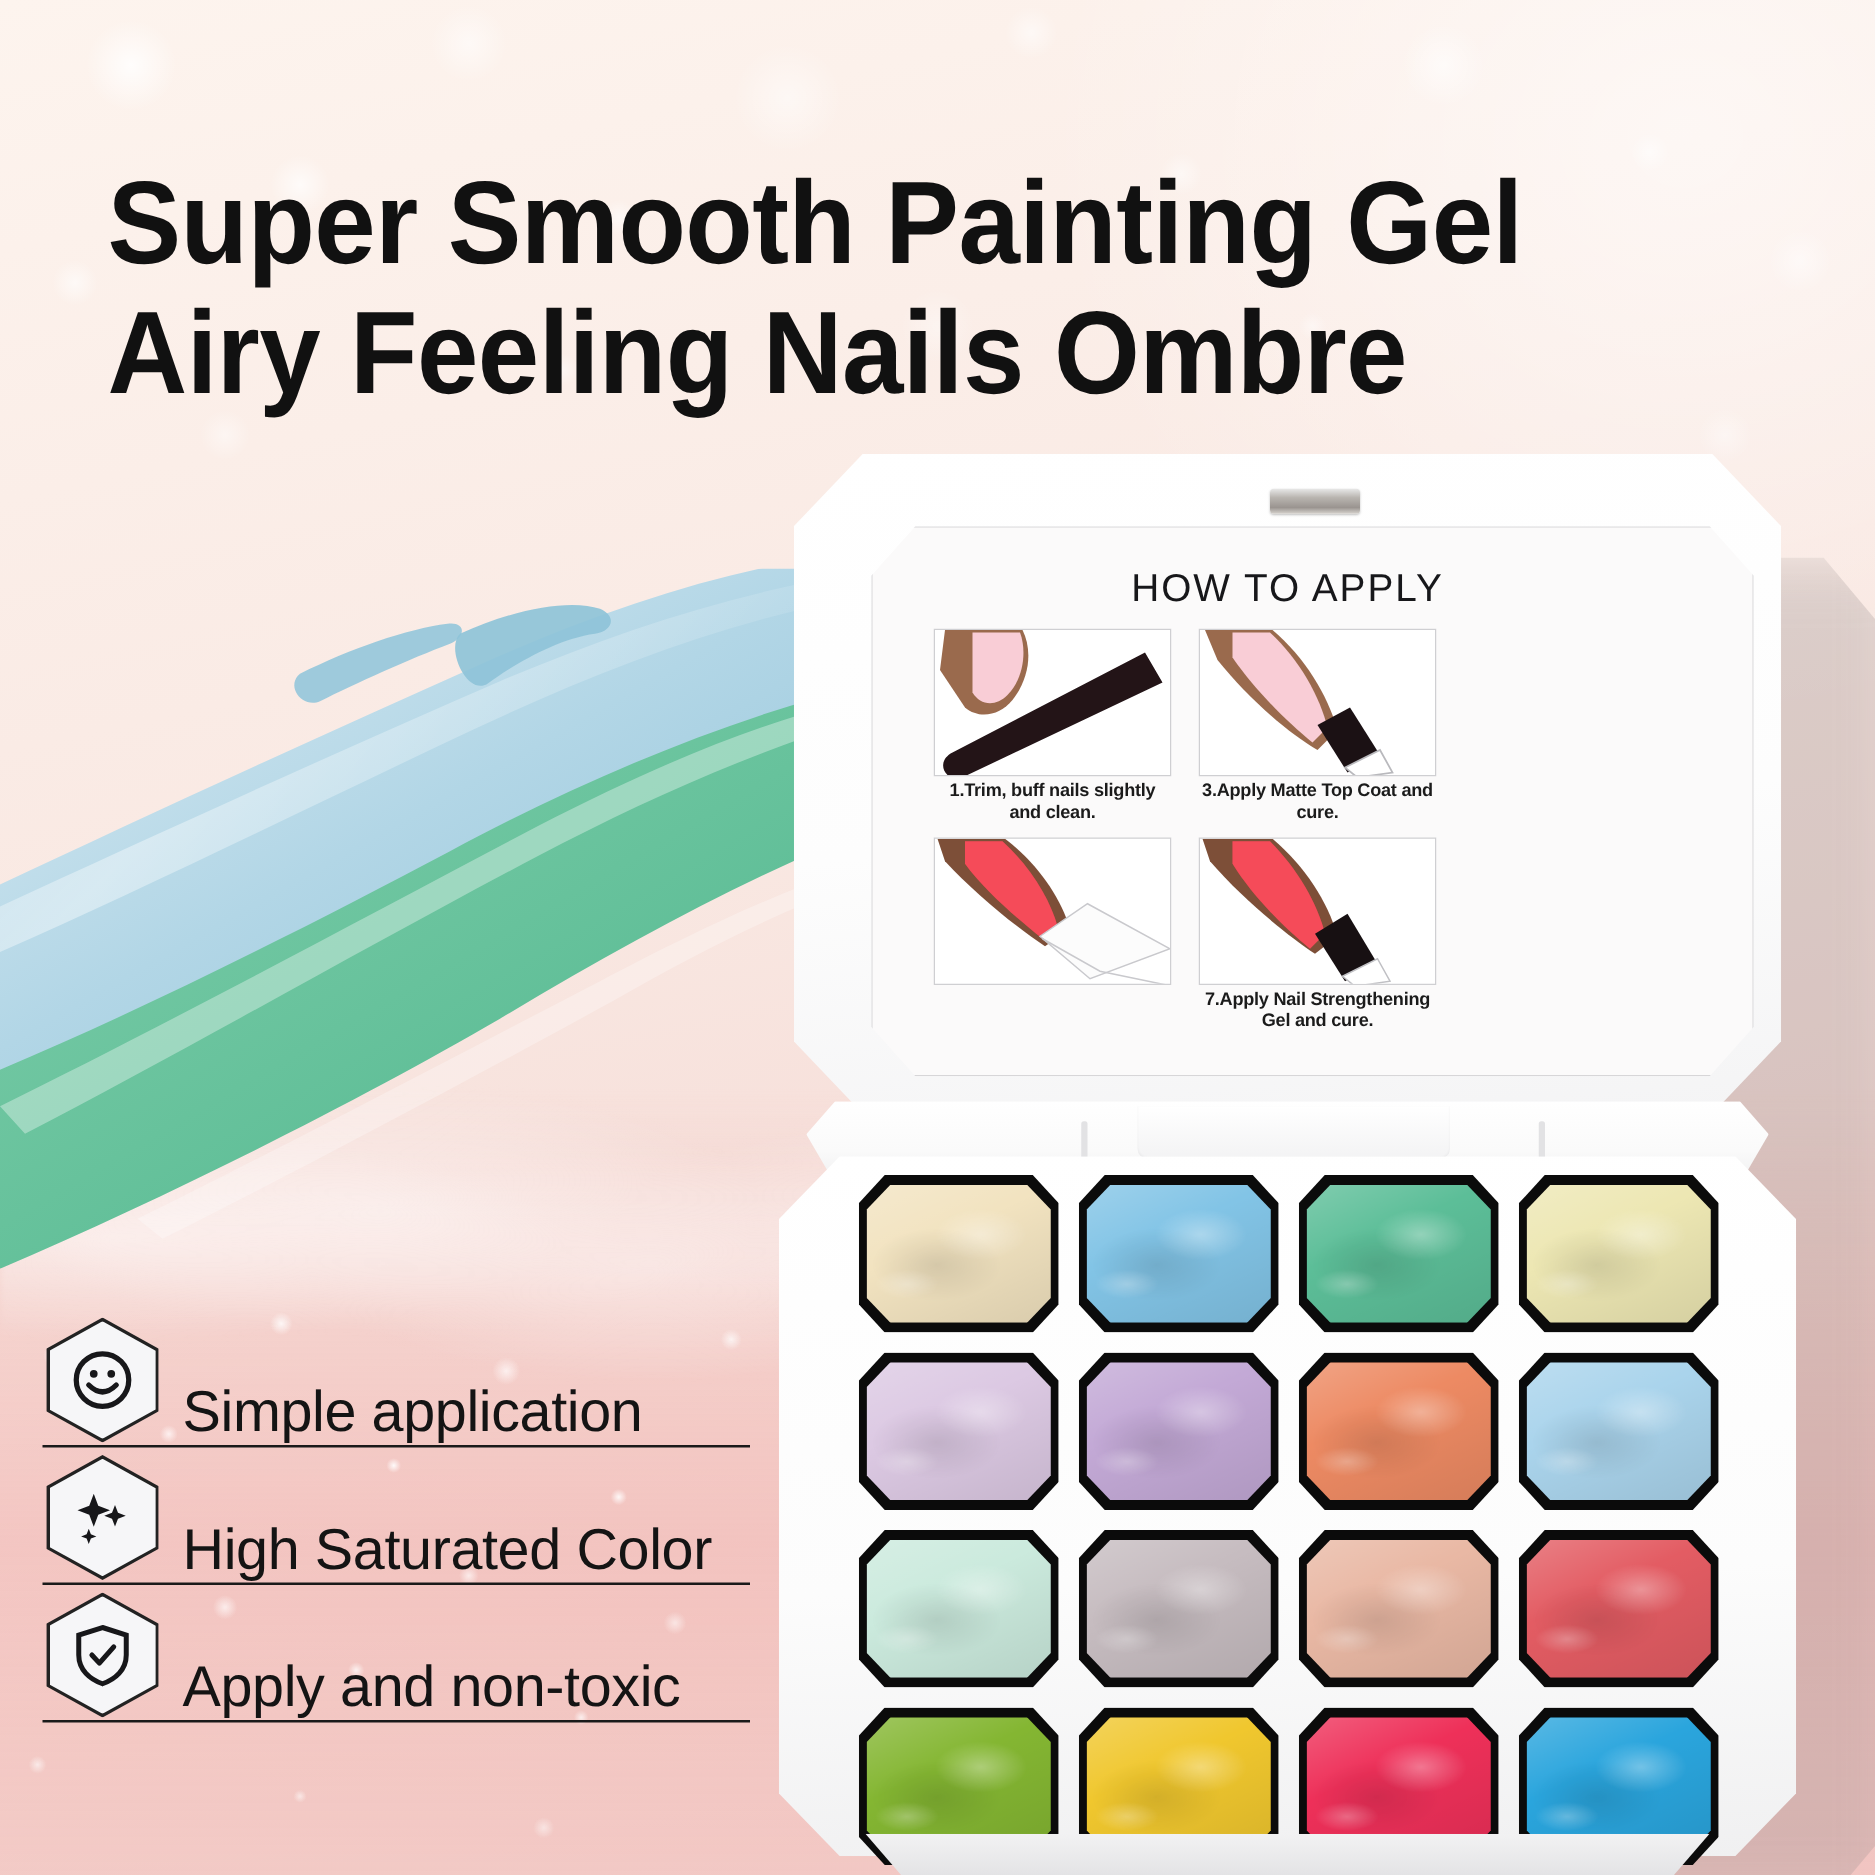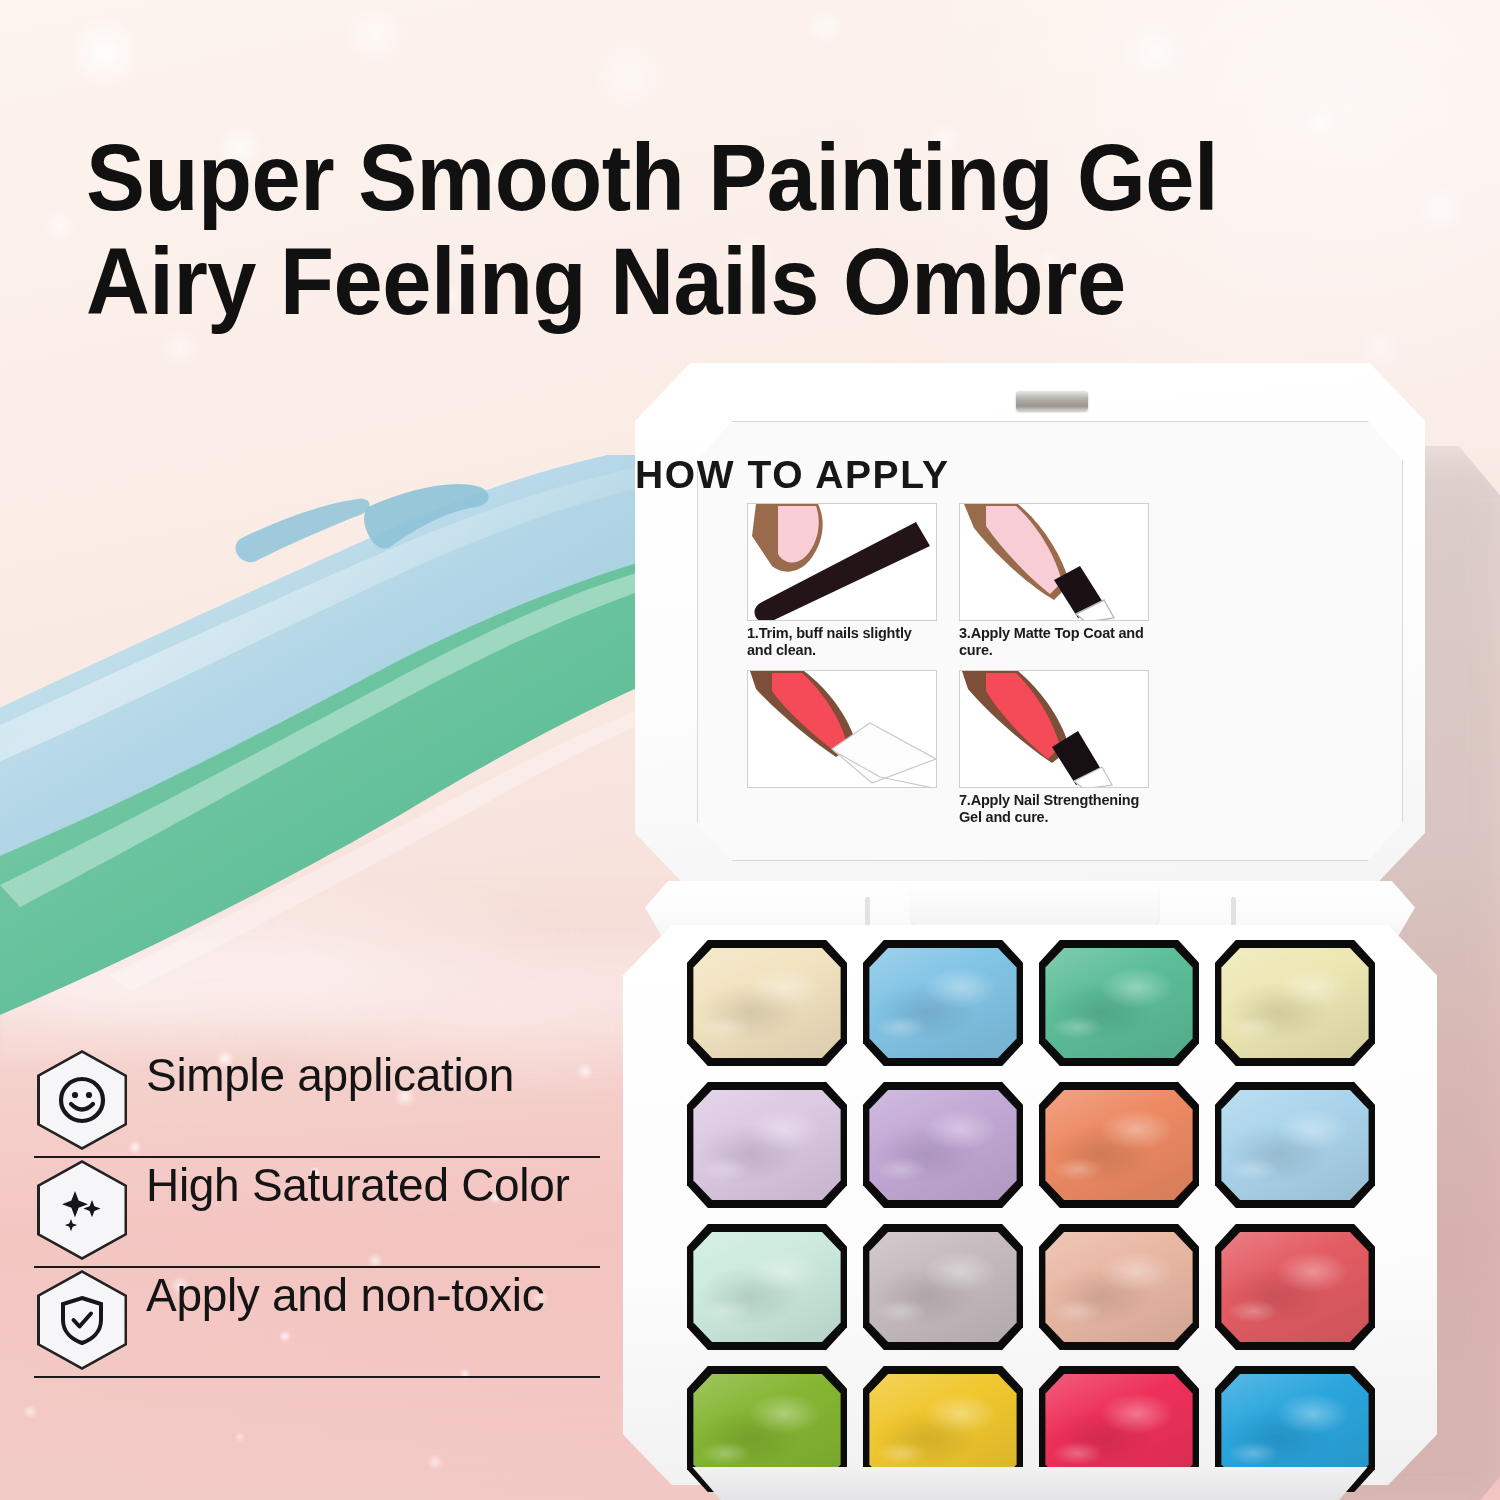--- a/index.html
+++ b/index.html
@@ -88,21 +88,21 @@
   }
   #title .tl { display:block; }
 
   
   #swoosh { position:absolute; left:-40px; top:455px; width:740px; height:560px; z-index:20; }
 
   
   #features {
     position:absolute; left:34px; top:1048px; width:566px; z-index:45;
   }
-  .feat-row { position:relative; height:108px; display:flex; align-items:flex-start; }
+  .feat-row { position:relative; height:108px; display:flex; align-items:flex-end; }
   .hexwrap { width:96px; height:104px; flex:0 0 96px; display:flex; align-items:center; justify-content:center; }
   .hexouter {
     position:relative; width:90px; height:100px;
     background:#222;
     clip-path:polygon(50% 0%, 100% 25%, 100% 75%, 50% 100%, 0% 75%, 0% 25%);
     display:flex; align-items:center; justify-content:center;
   }
   .hexinner {
     width:85px; height:94px; background:#f6f6f8;
     clip-path:polygon(50% 0%, 100% 25%, 100% 75%, 50% 100%, 0% 75%, 0% 25%);
@@ -139,36 +139,36 @@
   }
   .latch {
     position:absolute; left:381px; top:28px; width:72px; height:20px;
     background:linear-gradient(180deg,#e8e8e8 0%, #b9b5b0 35%, #9a9490 75%, #d6d2cd 100%);
     border-radius:3px;
     box-shadow:0 1px 2px rgba(0,0,0,.25);
   }
 
   .how-title {
     position:absolute; left:0; top:90px; width:100%;
-    text-align:left; font-size:39px; font-weight:bold;
+    text-align:center; font-size:31px; font-weight:normal;
     color:#17171a; letter-spacing:1.6px;
   }
 
   .steps {
     position:absolute; left:112px; top:140px; width:615px;
   }
   .steps-row { display:flex; gap:22px; margin-bottom:12px; }
   .step { width:190px; }
   .step-img {
     width:190px; height:118px; background:#fff;
     border:1px solid #cfcfd2; position:relative; overflow:hidden;
   }
   .step-cap {
     font-size:14.5px; line-height:16.5px; color:#1b1b1b;
-    margin-top:4px; font-weight:600; letter-spacing:-0.2px;
+    margin-top:4px; font-weight:600; letter-spacing:-0.2px;text-align:center;
   }
 
   
   .hinge {
     position:absolute; left:30px; top:536px; width:770px; height:66px;
     background:linear-gradient(180deg,#ffffff 0%,#fafafa 60%,#efeff0 100%);
     clip-path:polygon(3% 0%, 97% 0%, 100% 40%, 97% 100%, 3% 100%, 0% 40%);
   }
   .hinge-tab {
     position:absolute; left:295px; top:540px; width:250px; height:42px;

